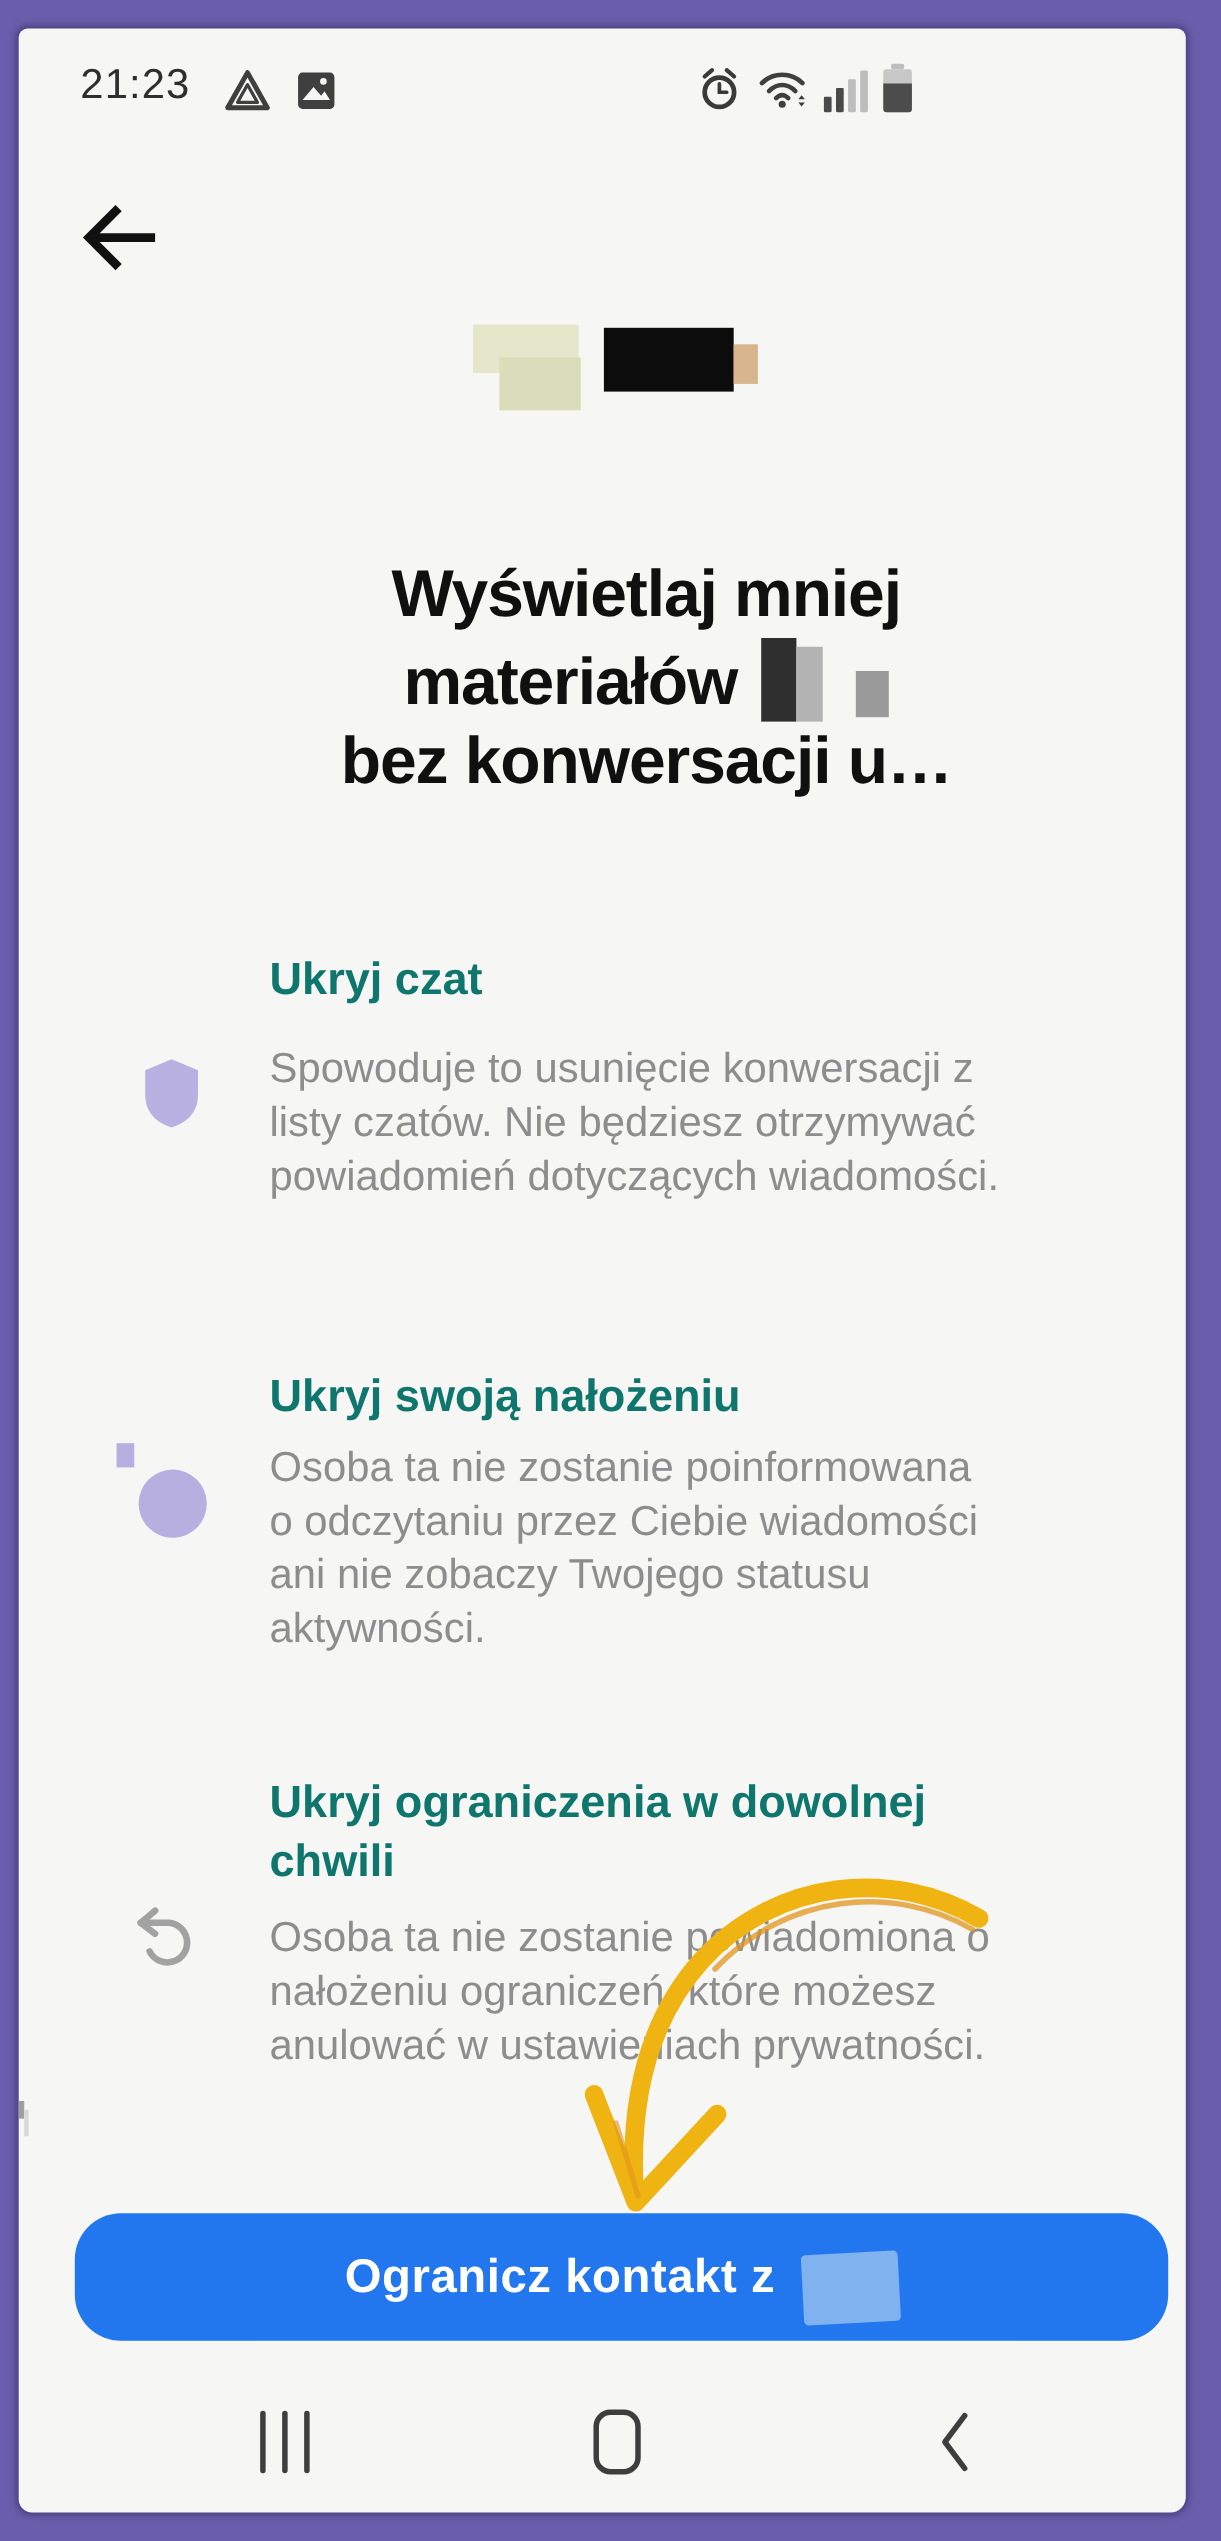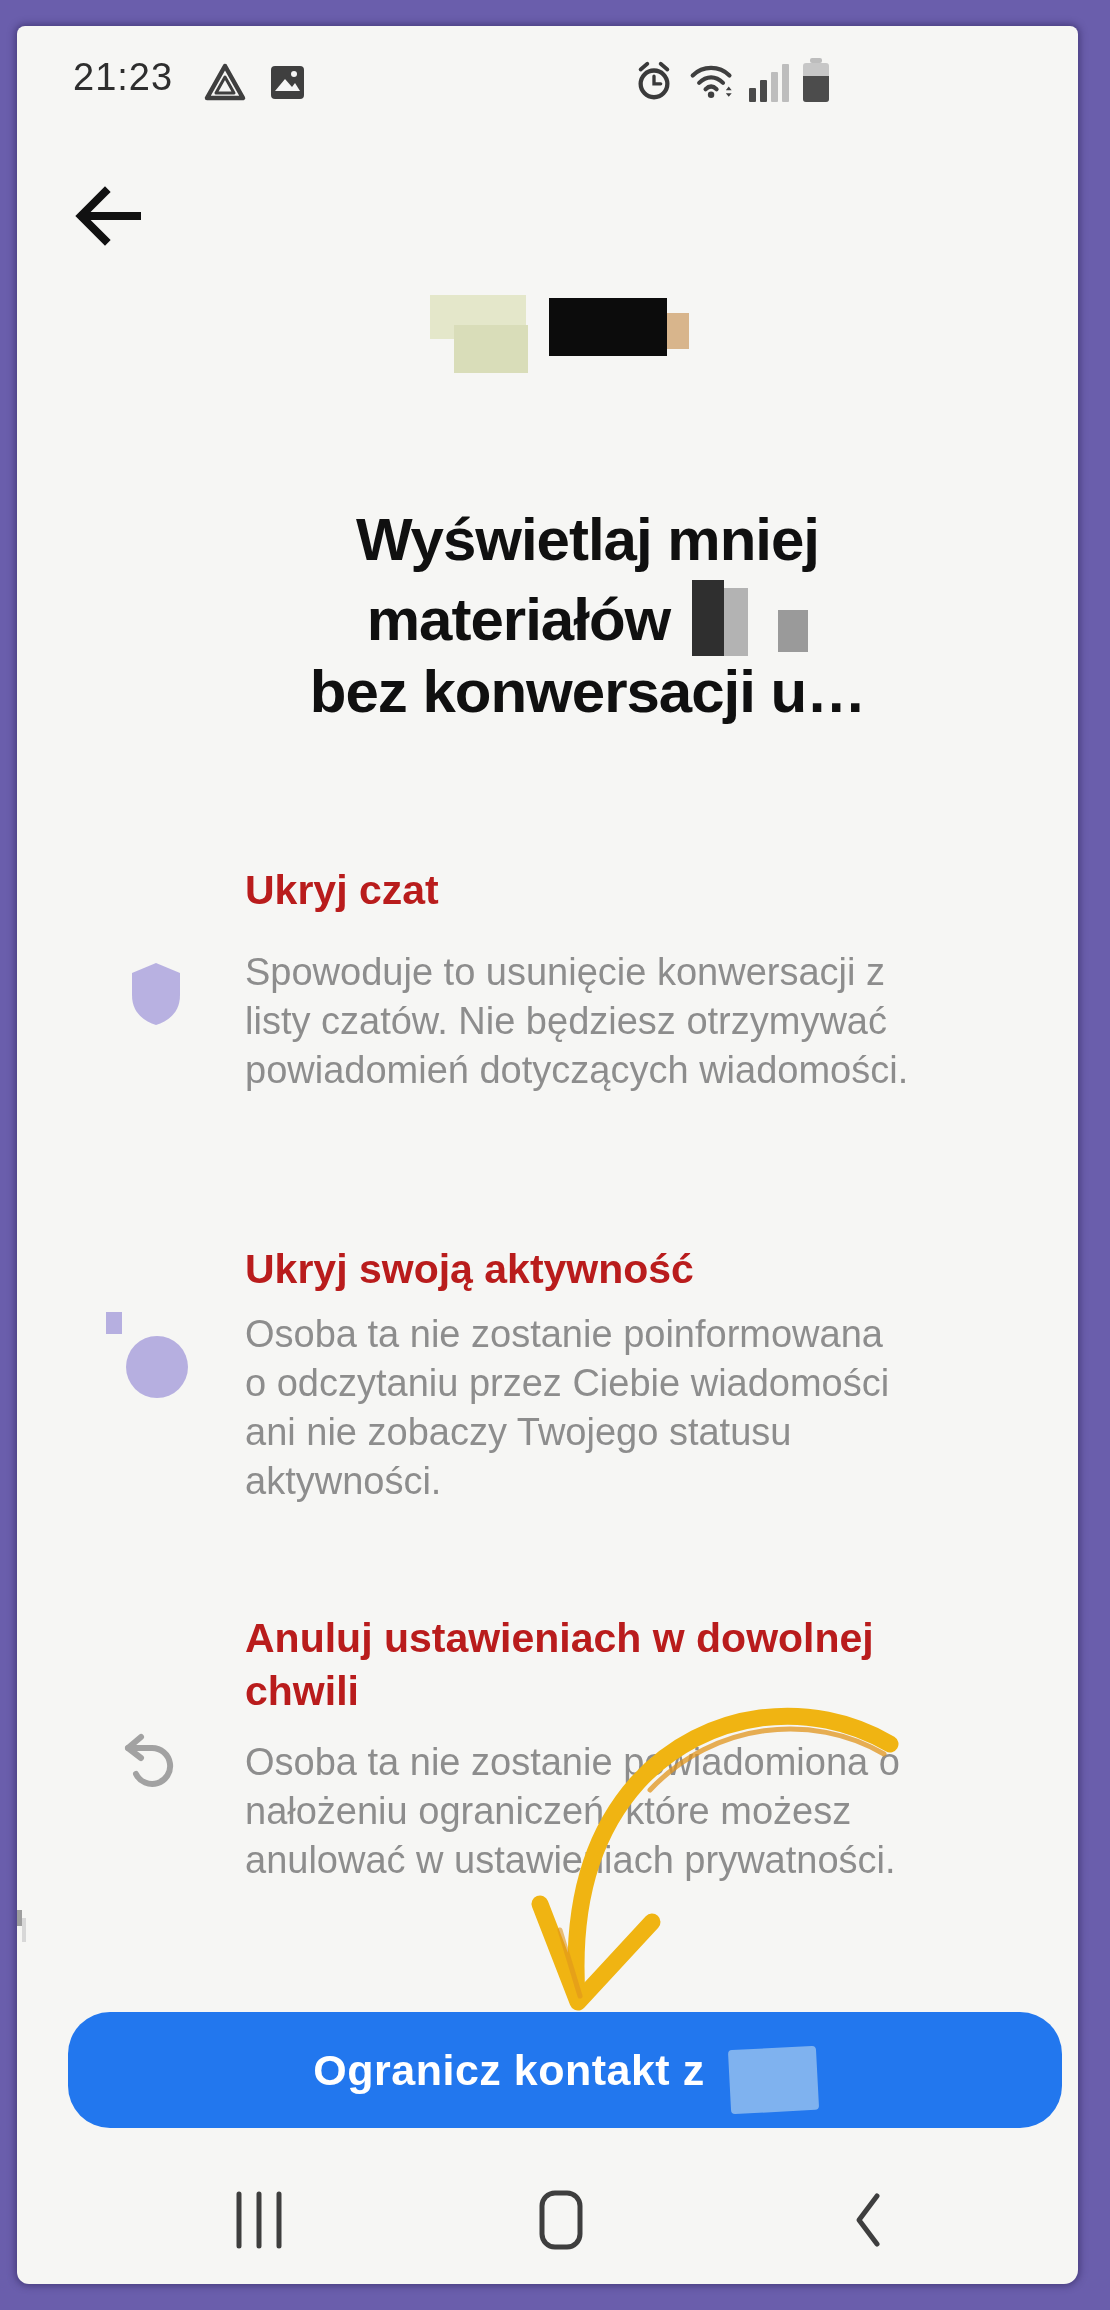--- a/index.html
+++ b/index.html
@@ -40,21 +40,21 @@
          font-weight:bold;font-size:60px;line-height:72px;letter-spacing:-1px;padding-left:40px;}
   .title-line2{display:flex;justify-content:center;align-items:flex-end;gap:0;}
   .t-blocks{display:inline-flex;margin-left:22px;}
   .tb-dark{width:32px;height:76px;background:#2f2f2f;margin-top:4px;}
   .tb-light{width:24px;height:68px;background:#b3b3b3;margin-top:12px;}
   .tb-small{width:30px;height:42px;background:#9a9a9a;margin-left:30px;margin-top:34px;}
 
   
   .section{position:absolute;left:0;width:100%;}
   .sec-icon{position:absolute;}
-  .sec-heading{position:absolute;left:228px;width:680px;font-size:41px;font-weight:bold;color:#b91c1c;line-height:53px;}
+  .sec-heading{position:absolute;left:228px;width:680px;font-size:41px;font-weight:bold;color:#0f766e;line-height:53px;}
   .sec-body{position:absolute;left:228px;width:665px;font-size:38px;color:#8d8d8d;line-height:49px;}
 
   .activity-icon{position:relative;width:64px;height:64px;}
   .activity-icon .circ{position:absolute;left:0;top:0;width:62px;height:62px;border-radius:50%;background:#b6afe0;}
   .activity-icon .notch{position:absolute;right:0;bottom:0;width:28px;height:28px;background:#F6F6F4;}
   .activity-icon .dot{position:absolute;right:4px;bottom:2px;width:16px;height:22px;background:#b6afe0;}
 
   
   .tick1{position:absolute;left:0;top:1884px;width:5px;height:16px;background:#9f9f9f;}
   .tick2{position:absolute;left:5px;top:1892px;width:4px;height:24px;background:#d8d8d8;}
@@ -161,32 +161,32 @@
       <div class="sec-heading" style="top:838px;">Ukryj czat</div>
       <div class="sec-body" style="top:906px;margin-top:16px;">Spowoduje to usunięcie konwersacji z listy czatów. Nie będziesz otrzymywać powiadomień dotyczących wiadomości.</div>
     </div>
 
     <div class="section">
       <span class="sec-icon" style="left:109px;top:1310px;">
         <span class="activity-icon">
           <span class="circ"></span><span class="notch"></span><span class="dot"></span>
         </span>
       </span>
-      <div class="sec-heading" style="top:1217px;">Ukryj swoją aktywność</div>
+      <div class="sec-heading" style="top:1217px;">Ukryj swoją nałożeniu</div>
       <div class="sec-body" style="top:1284px;">Osoba ta nie zostanie poinformowana o odczytaniu przez Ciebie wiadomości ani nie zobaczy Twojego statusu aktywności.</div>
     </div>
 
     <div class="section">
       <span class="sec-icon" style="left:98px;top:1700px;">
         <svg viewBox="0 0 64 64" width="64" height="64">
           <path d="M26 11 L13 22 L26 32" fill="none" stroke="#a2a2a2" stroke-width="6" stroke-linecap="round" stroke-linejoin="round"></path>
           <path d="M13 22 H37 A18 18 0 1 1 21 48" fill="none" stroke="#a2a2a2" stroke-width="6" stroke-linecap="round"></path>
         </svg>
       </span>
-      <div class="sec-heading" style="top:1586px;">Anuluj ustawieniach w dowolnej chwili</div>
+      <div class="sec-heading" style="top:1586px;">Ukryj ograniczenia w dowolnej chwili</div>
       <div class="sec-body" style="top:1712px;">Osoba ta nie zostanie powiadomiona o nałożeniu ograniczeń, które możesz anulować w ustawieniach prywatności.</div>
     </div>
 
     <span class="tick1"></span>
     <span class="tick2"></span>
 
     <button class="cta">
       <span class="cta-label">Ogranicz kontakt z</span>
       <span class="cta-redaction"></span>
     </button>

